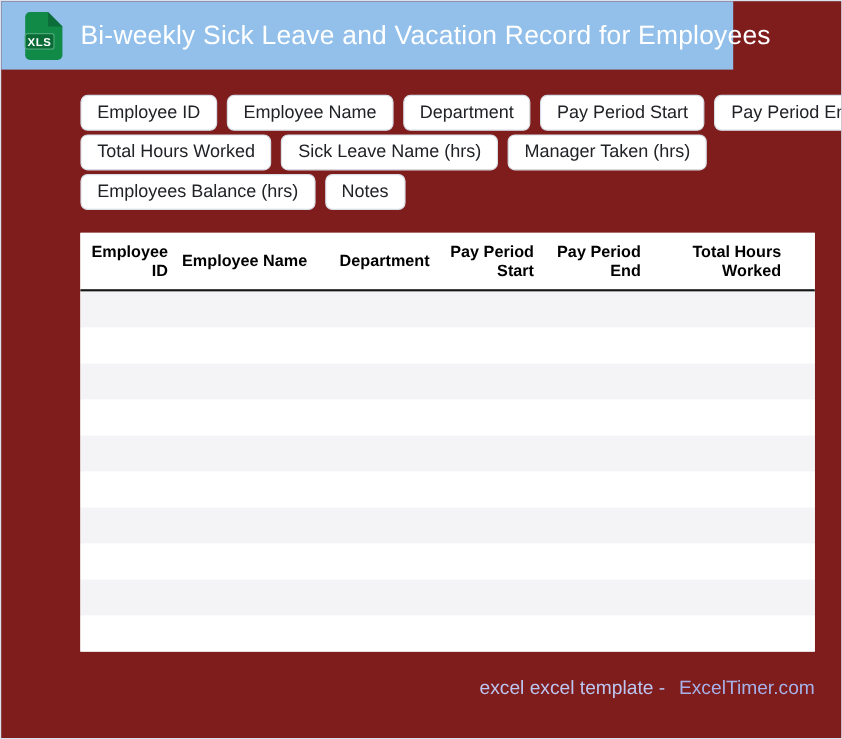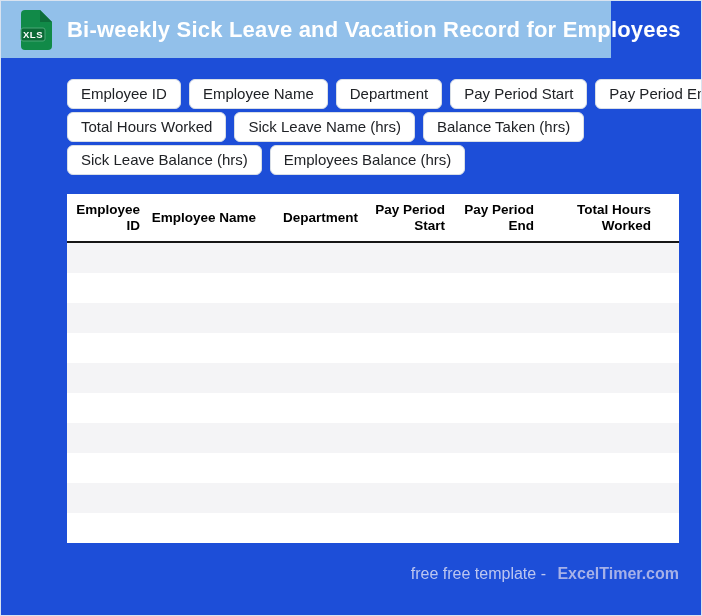--- a/index.html
+++ b/index.html
@@ -1,21 +1,21 @@
 <!DOCTYPE html>
 <html><head>
 <meta charset="utf-8">
 <style>
   html, body { margin: 0; padding: 0; background: #fff; }
   .page {
     position: relative;
     width: 702px;
     height: 616px;
     box-sizing: border-box;
-    background: #1d4ed8;
+    background: #7f1d1d;
     border: 1px solid #d9e3f0;
     overflow: hidden;
     font-family: "Liberation Sans", sans-serif;
   }
 
   
   .titlebar {
     position: absolute;
     left: 0; top: 0;
     width: 610px; height: 57px;
@@ -29,21 +29,21 @@
   .file-icon text {
     font-family: "Liberation Sans", sans-serif;
     font-weight: bold;
     font-size: 9.5px;
     letter-spacing: .5px;
   }
   .titlebar-title {
     margin-left: 13px;
     color: #ffffff;
     font-size: 22px;
-    font-weight: 700;
+    font-weight: 400;
     letter-spacing: .2px;
     white-space: nowrap;
   }
 
   
   .chips {
     position: absolute;
     left: 66px; top: 78px;
     display: flex;
     flex-direction: column;
@@ -97,21 +97,21 @@
   .sheet-body .trow:nth-child(even) { background: #ffffff; }
 
   
   .footer {
     position: absolute;
     right: 22px; top: 564px;
     font-size: 16px;
     white-space: nowrap;
   }
   .footer-text { color: #bcc6f0; }
-  .footer-brand { color: #a6b1e8; font-weight: bold; margin-left: 7px; cursor: pointer; }
+  .footer-brand { color: #a6b1e8; font-weight: normal; margin-left: 7px; cursor: pointer; }
 </style>
 </head>
 <body>
 
 <div class="page">
 
   <div class="titlebar">
     <svg class="file-icon" viewBox="0 0 36 42">
       <path d="M7 1 H22 L34 13 V37 a4 4 0 0 1 -4 4 H7 a4 4 0 0 1 -4 -4 V5 a4 4 0 0 1 4 -4 Z" fill="#118a48"></path>
       <path d="M22 1 L34 13 H22 Z" fill="#0d6d3a"></path>
@@ -125,25 +125,25 @@
     <div class="chip-row">
       <span class="chip">Employee ID</span>
       <span class="chip">Employee Name</span>
       <span class="chip">Department</span>
       <span class="chip">Pay Period Start</span>
       <span class="chip">Pay Period End</span>
     </div>
     <div class="chip-row">
       <span class="chip">Total Hours Worked</span>
       <span class="chip">Sick Leave Name (hrs)</span>
-      <span class="chip">Balance Taken (hrs)</span>
+      <span class="chip">Manager Taken (hrs)</span>
     </div>
     <div class="chip-row">
-      <span class="chip">Sick Leave Balance (hrs)</span>
       <span class="chip">Employees Balance (hrs)</span>
+      <span class="chip">Notes</span>
     </div>
   </div>
 
   <div class="sheet">
     <div class="sheet-head">
       <div class="hcell c0">Employee ID</div>
       <div class="hcell c1">Employee Name</div>
       <div class="hcell c2">Department</div>
       <div class="hcell c3">Pay Period Start</div>
       <div class="hcell c4">Pay Period End</div>
@@ -157,17 +157,17 @@
       <div class="trow"></div>
       <div class="trow"></div>
       <div class="trow"></div>
       <div class="trow"></div>
       <div class="trow"></div>
       <div class="trow"></div>
     </div>
   </div>
 
   <div class="footer">
-    <span class="footer-text">free free template -</span>
+    <span class="footer-text">excel excel template -</span>
     <span class="footer-brand">ExcelTimer.com</span>
   </div>
 
 </div>
 
 </body></html>

